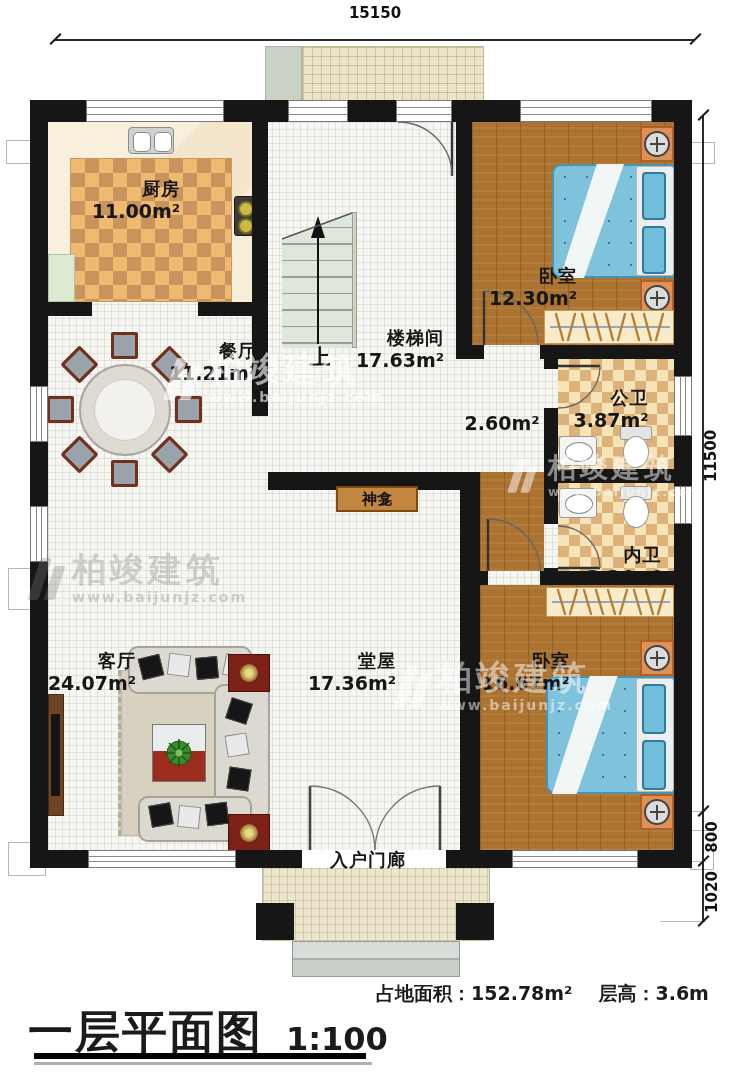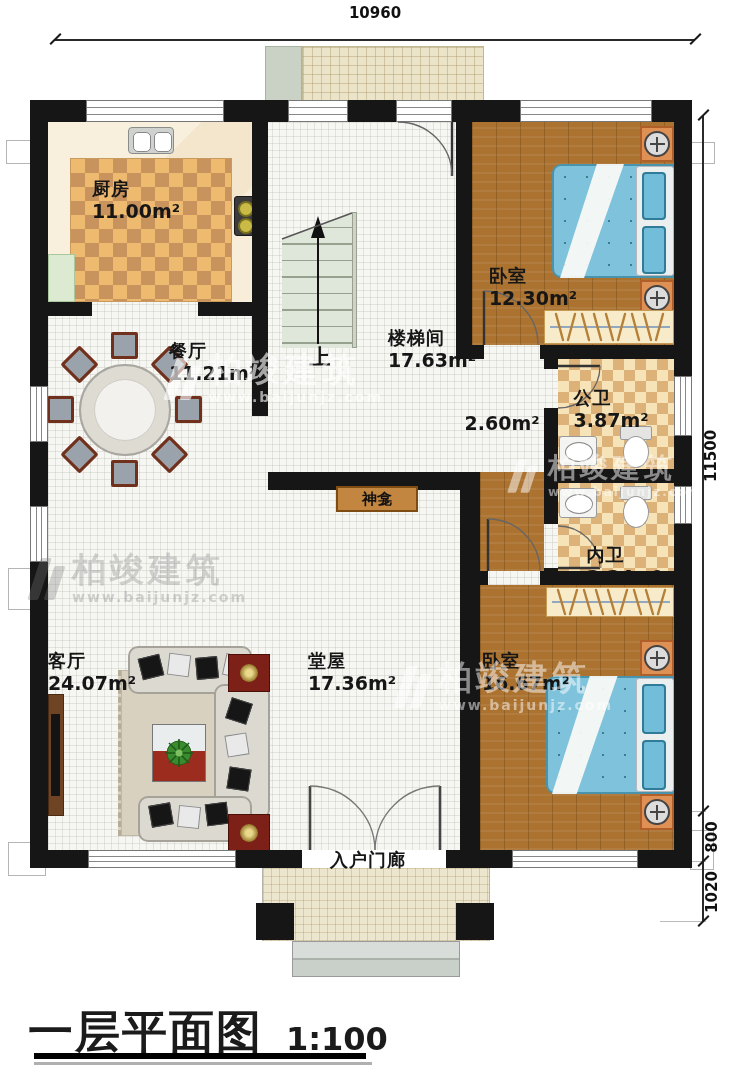--- a/index.html
+++ b/index.html
@@ -76,21 +76,21 @@
   .stove{background:#3c3c3c;border:1px solid #1a1a1a;border-radius:3px;}
   .burner{position:absolute;width:12px;height:12px;border-radius:50%;background:#c9bb45;border:2px solid #7a7020;}
   .fridge{background:#dcead2;border:1px solid #abc79e;}
   .sinkunit{background:#f4f4f2;border:1px solid #999;border-radius:3px;}
   .oval{position:absolute;left:5px;top:5px;width:26px;height:18px;background:#fff;border:1px solid #888;border-radius:50%;}
   .toilet{z-index:3;}
   .tank{position:absolute;left:0;top:0;width:30px;height:12px;background:#e4e4e2;border:1px solid #999;border-radius:2px;}
   .bowl{position:absolute;left:3px;top:10px;width:24px;height:30px;background:#fff;border:1px solid #999;border-radius:50%;}
   .lav{background:#b5aacd;border:1px solid #8d82ab;}
   
-  .rlabel{position:absolute;transform:translate(-50%,-50%);text-align:left;color:#161616;z-index:7;line-height:1.2;white-space:nowrap;}
+  .rlabel{position:absolute;transform:translate(-50%,-50%);text-align:right;color:#161616;z-index:7;line-height:1.2;white-space:nowrap;}
   .rn{font-size:18px;font-weight:bold;letter-spacing:1px;}
   .ra{font-size:19px;font-weight:bold;}
   .up-label{font-size:21px;font-weight:bold;z-index:7;}
   
   .dimline{background:#2a2a2a;z-index:6;}
   .tick{width:15px;height:2px;background:#1a1a1a;transform:rotate(-45deg);z-index:6;}
   .ext{background:#bbb;z-index:2;}
   .dimtext{font-size:15px;font-weight:bold;color:#111;text-align:center;z-index:6;}
   .dimtext.v{transform:rotate(-90deg);}
   
@@ -325,21 +325,21 @@
 </svg>
 
 <div class="rlabel" style="left:136px;top:200px;">
   <div class="rn">厨房</div>
   <div class="ra">11.00m²</div>
 </div>
 <div class="rlabel" style="left:213px;top:362px;">
   <div class="rn">餐厅</div>
   <div class="ra">11.21m²</div>
 </div>
-<div class="rlabel" style="left:400px;top:349px;margin-left:32px;">
+<div class="rlabel" style="left:400px;top:349px;">
   <div class="rn">楼梯间</div>
   <div class="ra">17.63m²</div>
 </div>
 <div class="rlabel up-label" style="left:320px;top:358px;">
   <span>上</span>
 </div>
 <div class="rlabel" style="left:533px;top:287px;">
   <div class="rn">卧室</div>
   <div class="ra">12.30m²</div>
 </div>
@@ -363,21 +363,21 @@
   <div class="ra">17.36m²</div>
 </div>
 <div class="rlabel" style="left:526px;top:672px;">
   <div class="rn">卧室</div>
   <div class="ra">16.67m²</div>
 </div>
 <div class="rlabel" style="left:368px;top:860px;">
   <div class="rn">入户门廊</div>
 </div>
 
-<div class="abs dimtext" style="left:340px;top:4px;width:70px;">10960</div>
+<div class="abs dimtext" style="left:340px;top:4px;width:70px;">15150</div>
 <div class="abs dimline" style="left:55px;top:39px;width:640px;height:2px;"></div>
 <div class="abs tick" style="left:48px;top:38px;"></div>
 <div class="abs tick" style="left:688px;top:38px;"></div>
 
 <div class="abs dimline" style="left:702px;top:116px;width:2px;height:806px;"></div>
 <div class="abs tick" style="left:696px;top:114px;"></div>
 <div class="abs tick" style="left:696px;top:810px;"></div>
 <div class="abs tick" style="left:696px;top:860px;"></div>
 <div class="abs tick" style="left:696px;top:920px;"></div>
 <div class="abs ext" style="left:676px;top:811px;width:30px;height:1px;"></div>
@@ -414,13 +414,16 @@
       <span class="wm-brand">柏竣建筑</span>
   <span class="wm-url">www.baijunjz.com</span>
     </span>
 </div>
 
 <div class="f-title">一层平面图</div>
 <div class="f-scale">1:100</div>
 <div class="f-bar1"></div>
 <div class="f-bar2"></div>
 <div class="f-stats">
+  <div>
+    <span>占地面积：</span><span>152.78m²</span><span class="gap">层高：</span><span>3.6m</span>
+  </div>
 </div>
 
 </body></html>

